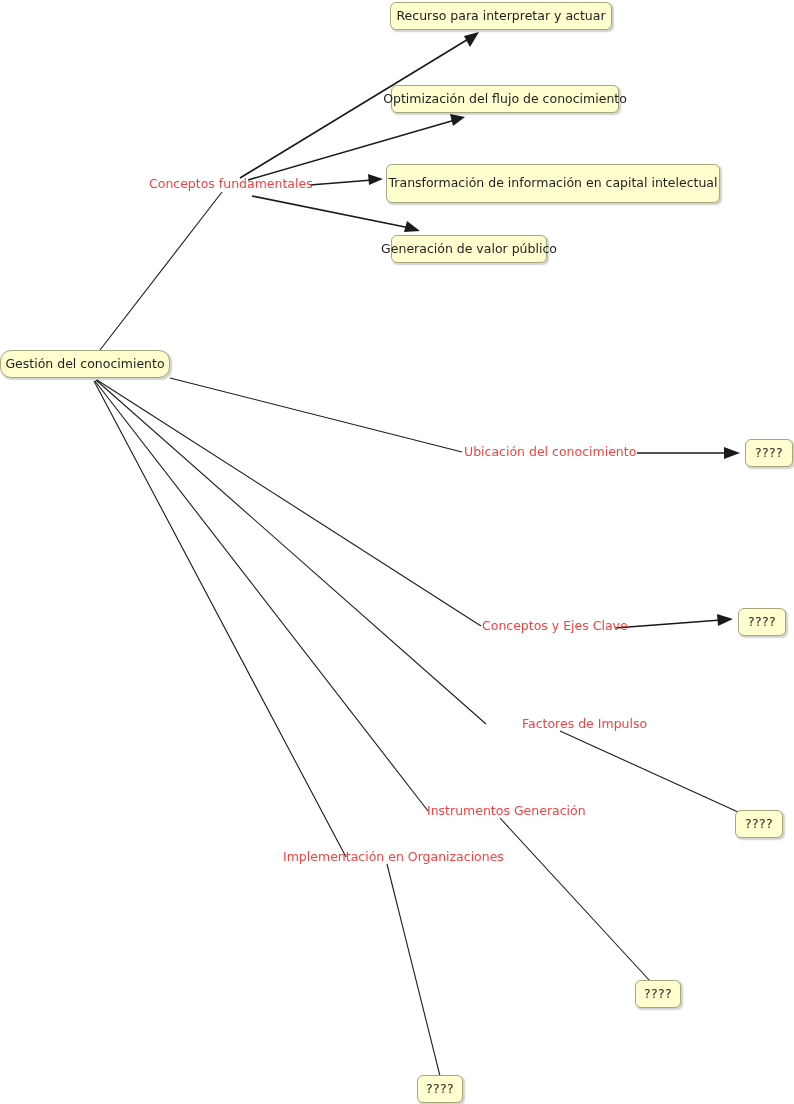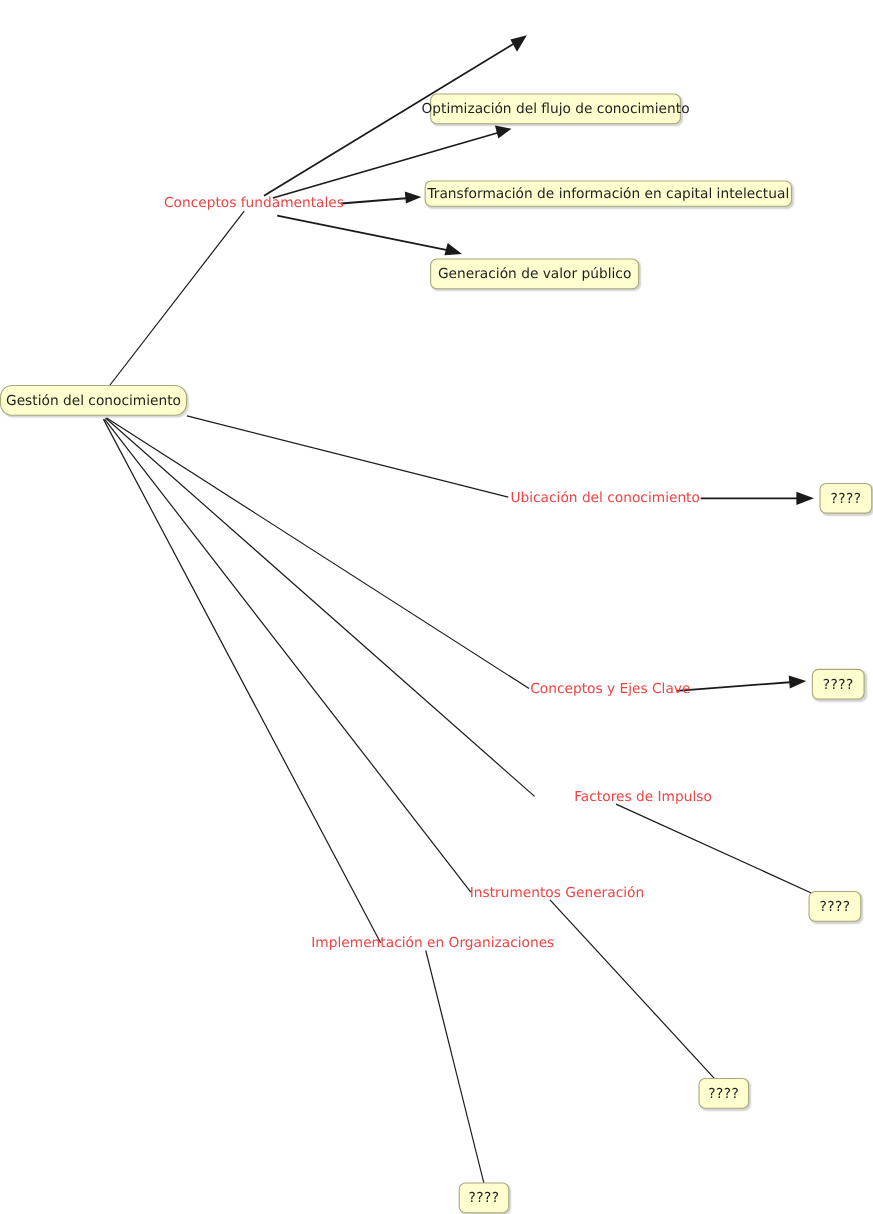--- a/index.html
+++ b/index.html
@@ -108,23 +108,24 @@
 
     <path class="edge-line" d="M 94,381 L 346,857"></path>
 
     <path class="edge-line" d="M 387,864 L 440,1076"></path>
 
   </svg>
 
   <div class="node-box" id="node-root" style="left: 0px; top: 350px; width: 170px; height: 28px; border-radius: 11px;">Gestión del conocimiento</div>
 
   <div class="plain-label" id="label-b0" style="left: 149px; top: 178px;">Conceptos fundamentales</div>
+  <div class="node-box" id="node-b0-c0" style="left: 390px; top: 2px; width: 222px; height: 28px;">Recurso para interpretar y actuar</div>
   <div class="node-box" id="node-b0-c1" style="left: 391px; top: 85px; width: 228px; height: 28px;">Optimización del flujo de conocimiento</div>
-  <div class="node-box" id="node-b0-c2" style="left: 386px; top: 164px; width: 334px; height: 24px;">Transformación de información en capital intelectual</div>
-  <div class="node-box" id="node-b0-c3" style="left: 391px; top: 235px; width: 190px; height: 28px;">Generación de valor público</div>
+  <div class="node-box" id="node-b0-c2" style="left: 386px; top: 164px; width: 334px; height: 39px;">Transformación de información en capital intelectual</div>
+  <div class="node-box" id="node-b0-c3" style="left: 391px; top: 235px; width: 156px; height: 28px;">Generación de valor público</div>
 
   <div class="plain-label" id="label-b1" style="left: 464px; top: 446px; text-align: center;">Ubicación del conocimiento</div>
   <div class="node-box unknown" id="node-b1-c0" style="left: 745px; top: 439px; width: 48px; height: 28px;">????</div>
 
   <div class="plain-label" id="label-b2" style="left: 482px; top: 620px;">Conceptos y Ejes Clave</div>
   <div class="node-box unknown" id="node-b2-c0" style="left: 738px; top: 608px; width: 48px; height: 28px;">????</div>
 
   <div class="plain-label" id="label-b3" style="left: 486px; top: 718px; margin-left: 36px;">Factores de Impulso</div>
   <div class="node-box unknown" id="node-b3-c0" style="left: 735px; top: 810px; width: 48px; height: 28px;">????</div>
 

